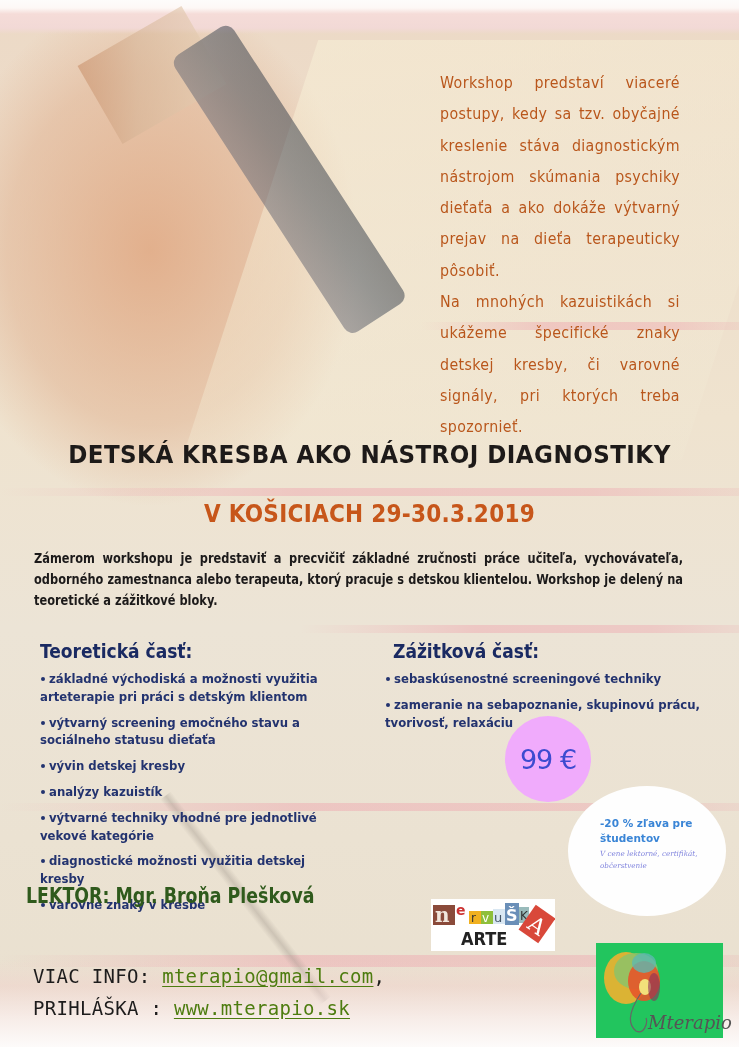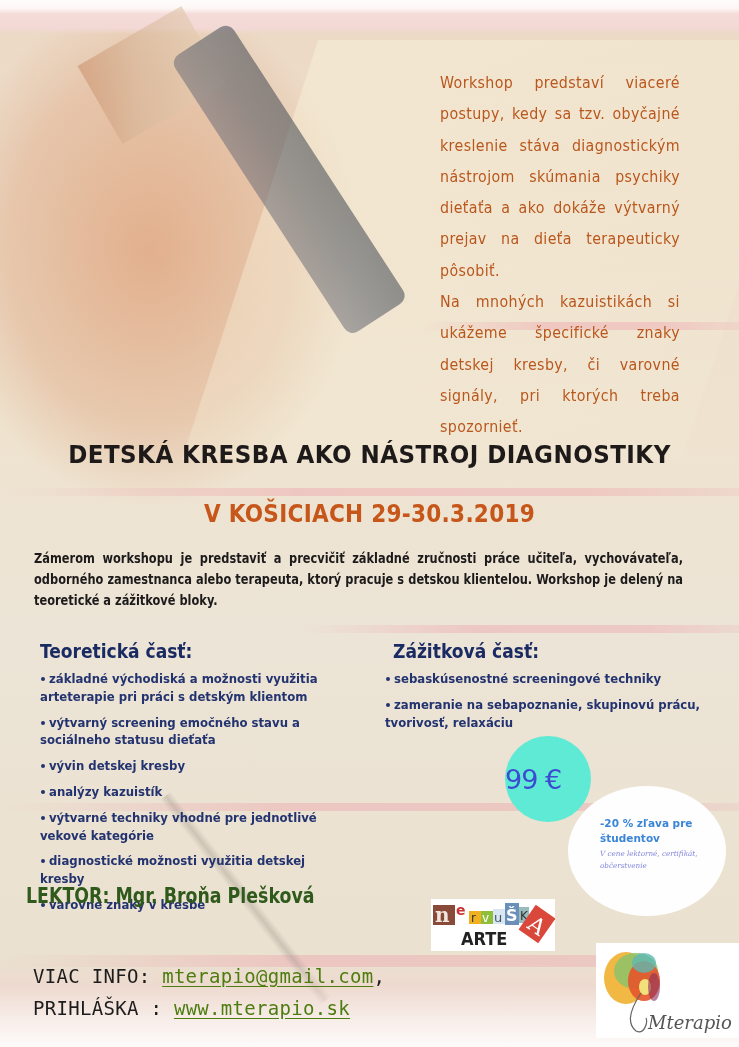--- a/index.html
+++ b/index.html
@@ -81,23 +81,23 @@
   }
   .col h3 { font-size:19px; margin-bottom:5px; color:#1a2a62; }
   .col ul { list-style:none; }
   .col li { font-size:13px; line-height:17.8px; color:#23336f;margin-top:8px; }
   .col li .b { display:inline-block; width:4px; height:4px; border-radius:50%; background:#23336f; margin:0 4px 2px 1px; }
   .col-left { left:40px; top:640px; width:310px; }
   .col-right { left:385px; top:640px; width:340px; }
   .col-right h3 { margin-left:8px; }
 
   .price-circle {
-    position:absolute; left:505px; top:736px; width:86px; height:86px;
-    border-radius:50%; background:#5eead4;
-    display:flex; align-items:center; 
+    position:absolute; left:505px; top:716px; width:86px; height:86px;
+    border-radius:50%; background:#f0abfc;
+    display:flex; align-items:center; justify-content:center;
   }
   .price-circle span {
     font-family:"DejaVu Sans", sans-serif; font-size:27px; color:#3d4bd0;
     font-weight:normal; letter-spacing:-1px;
   }
   .discount-circle {
     position:absolute; left:568px; top:786px; width:158px; height:130px;
     border-radius:50%; background:#fefefe;
   }
   .discount-main {
@@ -124,22 +124,22 @@
     font-size:19px; line-height:32px; color:#1d1c1c;
     letter-spacing:0.3px;
   }
   .contact a { color:#4d7c0f; text-decoration:underline; text-underline-offset:3px; }
 
   .logo-nervuska {
     position:absolute; left:431px; top:899px; width:124px; height:52px;
     background:#fff;
   }
   .logo-mterapio {
-    position:absolute; left:596px; top:943px; width:143px; height:95px;
-    background:#ffffff;
+    position:absolute; left:596px; top:943px; width:127px; height:95px;
+    background:#22c55e;
   }
 </style>
 </head>
 <body>
 
 <div class="bg"></div>
 <div class="paper"></div>
 <div class="pencil-tip"></div>
 <div class="pencil"></div>
 <div class="stripe" style="top:322px;left:420px;width:319px;"></div>

